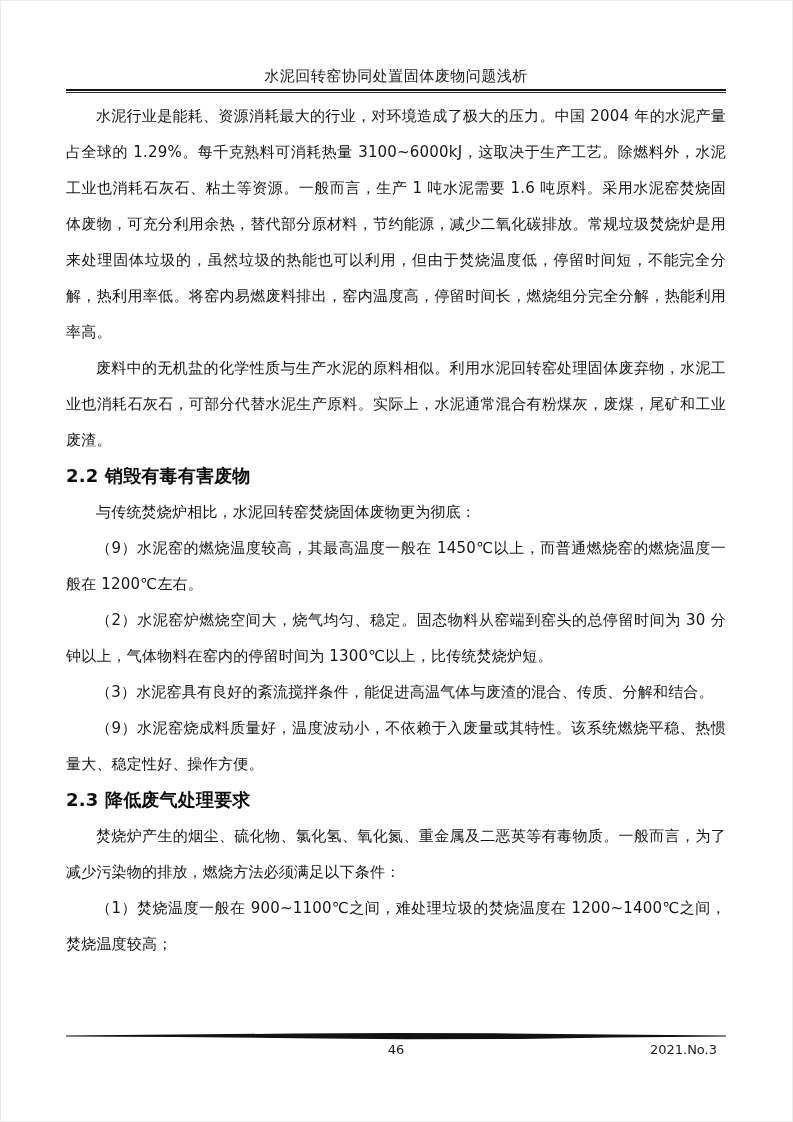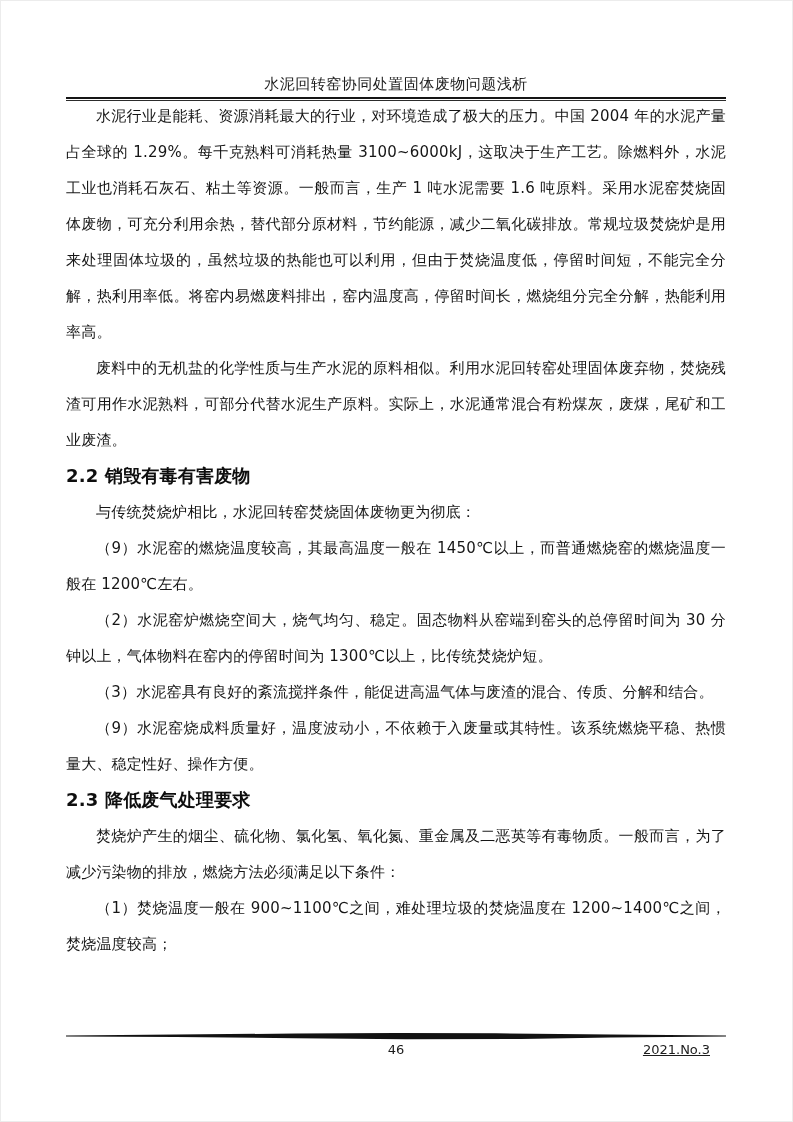--- a/index.html
+++ b/index.html
@@ -14,21 +14,21 @@
     margin: 0 auto;
     background: #ffffff;
     box-shadow: inset 0 0 0 1px #ececec;
     overflow: hidden;
     font-family: "DejaVu Sans", "Liberation Serif", serif;
     color: #161616;
   }
   
   .running-head {
     position: absolute;
-    top: 8px;
+    top: 0;
     left: 66px;
     width: 660px;
   }
   .running-head .title {
     padding-top: 66px;
     text-align: center;
     font-size: 15px;
     line-height: 20px;
     letter-spacing: 0.5px;
     color: #1b1b1b;
@@ -82,39 +82,38 @@
     line-height: 16px;
     color: #1b1b1b;
   }
   .footer-row .page-number {
     position: absolute;
     left: 0; right: 0;
     text-align: center;
   }
   .footer-row .issue {
     position: absolute;
-    right: 16px;
+    right: 9px;
     text-align: right;
-    text-decoration: underline;
   }
 </style>
 </head>
 <body>
 
 <div class="page">
 
   <div class="running-head">
     <div class="title">水泥回转窑协同处置固体废物问题浅析</div>
     <div class="head-rule-thick"></div>
     <div class="head-rule-thin"></div>
   </div>
 
   <div class="body-text">
     <p>水泥行业是能耗、资源消耗最大的行业，对环境造成了极大的压力。中国 2004 年的水泥产量占全球的 1.29%。每千克熟料可消耗热量 3100~6000kJ，这取决于生产工艺。除燃料外，水泥工业也消耗石灰石、粘土等资源。一般而言，生产 1 吨水泥需要 1.6 吨原料。采用水泥窑焚烧固体废物，可充分利用余热，替代部分原材料，节约能源，减少二氧化碳排放。常规垃圾焚烧炉是用来处理固体垃圾的，虽然垃圾的热能也可以利用，但由于焚烧温度低，停留时间短，不能完全分解，热利用率低。将窑内易燃废料排出，窑内温度高，停留时间长，燃烧组分完全分解，热能利用率高。</p>
-    <p>废料中的无机盐的化学性质与生产水泥的原料相似。利用水泥回转窑处理固体废弃物，焚烧残渣可用作水泥熟料，可部分代替水泥生产原料。实际上，水泥通常混合有粉煤灰，废煤，尾矿和工业废渣。</p>
+    <p>废料中的无机盐的化学性质与生产水泥的原料相似。利用水泥回转窑处理固体废弃物，水泥工业也消耗石灰石，可部分代替水泥生产原料。实际上，水泥通常混合有粉煤灰，废煤，尾矿和工业废渣。</p>
 
     <h2 class="section-heading">2.2 销毁有毒有害废物</h2>
     <p>与传统焚烧炉相比，水泥回转窑焚烧固体废物更为彻底：</p>
     <p>（9）水泥窑的燃烧温度较高，其最高温度一般在 1450℃以上，而普通燃烧窑的燃烧温度一般在 1200℃左右。</p>
     <p>（2）水泥窑炉燃烧空间大，烧气均匀、稳定。固态物料从窑端到窑头的总停留时间为 30 分钟以上，气体物料在窑内的停留时间为 1300℃以上，比传统焚烧炉短。</p>
     <p>（3）水泥窑具有良好的紊流搅拌条件，能促进高温气体与废渣的混合、传质、分解和结合。</p>
     <p>（9）水泥窑烧成料质量好，温度波动小，不依赖于入废量或其特性。该系统燃烧平稳、热惯量大、稳定性好、操作方便。</p>
 
     <h2 class="section-heading">2.3 降低废气处理要求</h2>
     <p>焚烧炉产生的烟尘、硫化物、氯化氢、氧化氮、重金属及二恶英等有毒物质。一般而言，为了减少污染物的排放，燃烧方法必须满足以下条件：</p>

